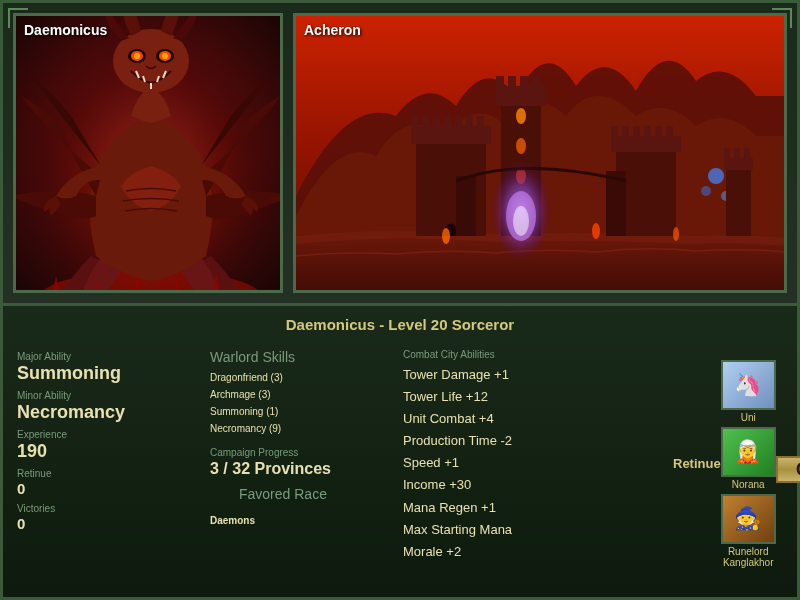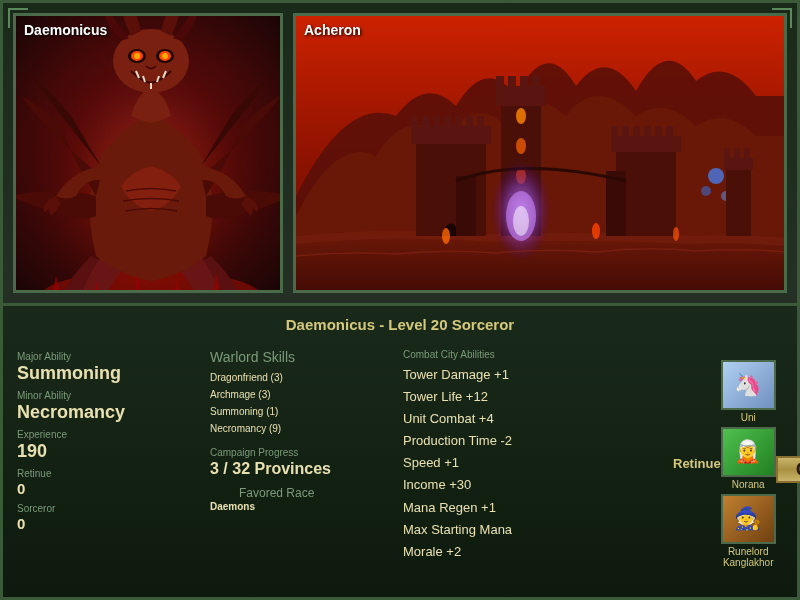--- a/index.html
+++ b/index.html
@@ -155,23 +155,23 @@
     }
 
     .campaign-value {
       color: #e8e0b0;
       font-size: 16px;
       font-weight: bold;
     }
 
     .favored-label {
       color: #7a9a7a;
-      font-size: 12px;
+      font-size: 14px;
       margin-top: 8px;
-      margin-bottom: 1px;
+      margin-bottom: 13px;
       padding-left: 29px;
     }
 
     .favored-value {
       color: #e8e0b0;
       font-size: 10px;
       font-weight: bold;
     }
 
     
@@ -450,21 +450,21 @@
 
       <div class="stats-col">
         <div class="stat-label">Major Ability</div>
         <div class="stat-value large">Summoning</div>
         <div class="stat-label">Minor Ability</div>
         <div class="stat-value large">Necromancy</div>
         <div class="stat-label">Experience</div>
         <div class="stat-value large">190</div>
         <div class="stat-label">Retinue</div>
         <div class="stat-value">0</div>
-        <div class="stat-label">Sorceror</div>
+        <div class="stat-label">Victories</div>
         <div class="stat-value">0</div>
       </div>
 
       <div class="warlord-col">
         <div class="warlord-label">Warlord Skills</div>
         <div id="warlord-skills-list">
             <div class="warlord-skill">Dragonfriend (3)</div>
             <div class="warlord-skill">Archmage (3)</div>
             <div class="warlord-skill">Summoning (1)</div>
             <div class="warlord-skill">Necromancy (9)</div>

